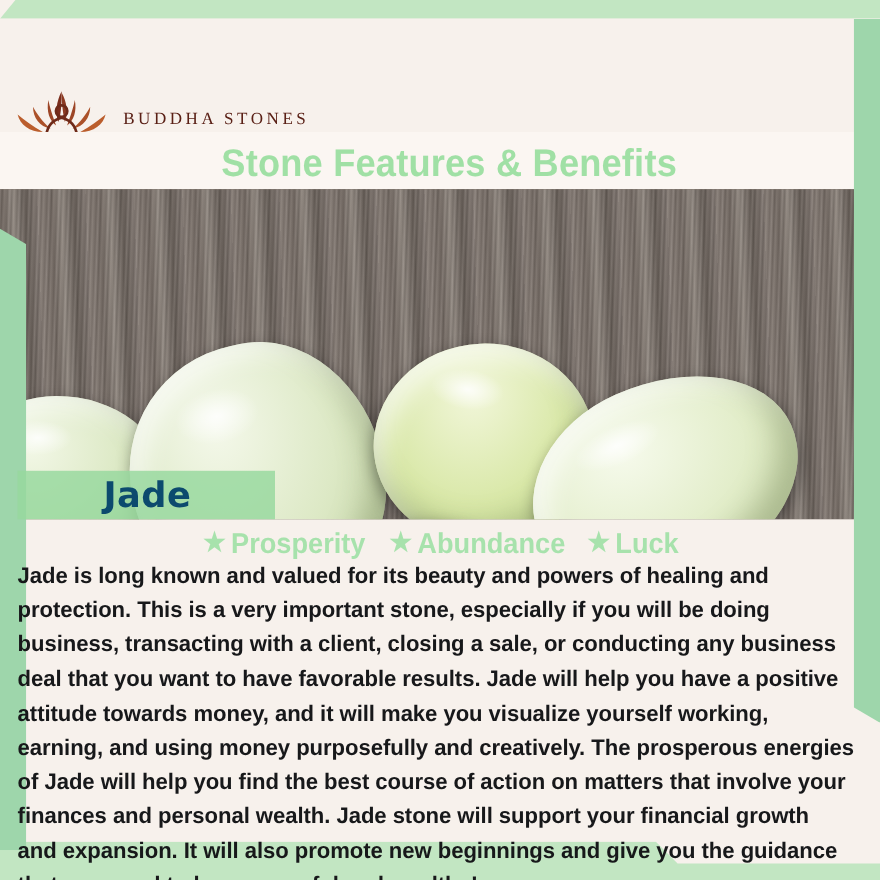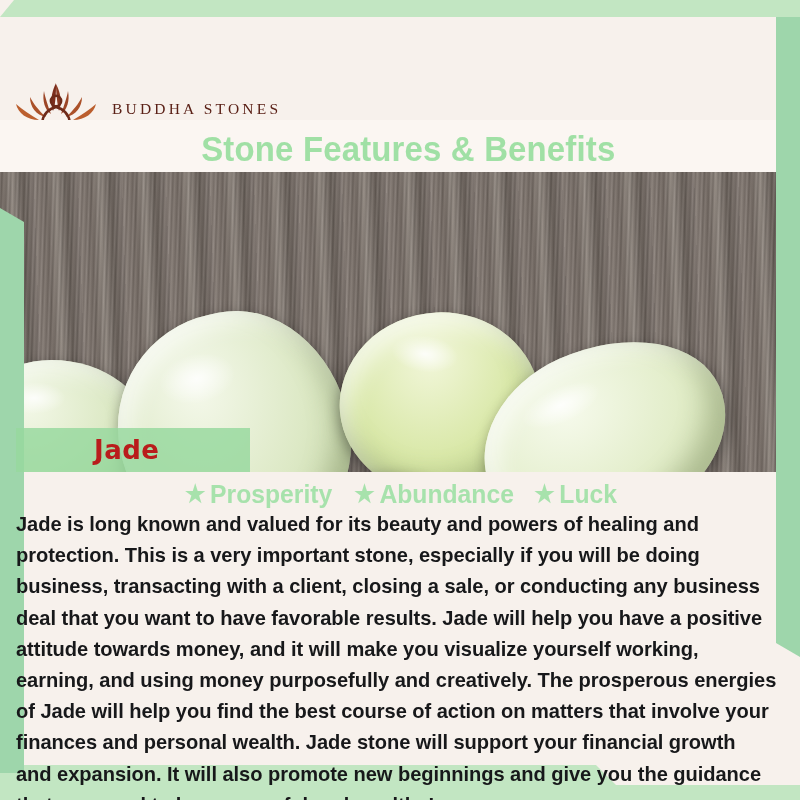--- a/index.html
+++ b/index.html
@@ -191,22 +191,22 @@
     left: 16px;
     width: 234px;
     height: 44px;
     background: rgba(150, 216, 158, 0.82);
     display: flex;
     align-items: center;
     z-index: 4;
   }
   .jade-label {
     margin-left: 78px;
-    color: #b91c1c;
-    font-size: 26px;
+    color: #0c4a6e;
+    font-size: 32px;
     font-weight: 700;
     letter-spacing: 0.5px;
     font-family: "DejaVu Sans", sans-serif;
   }
 
   
   .benefits {
     position: absolute;
     top: 477px;
     left: 0;

